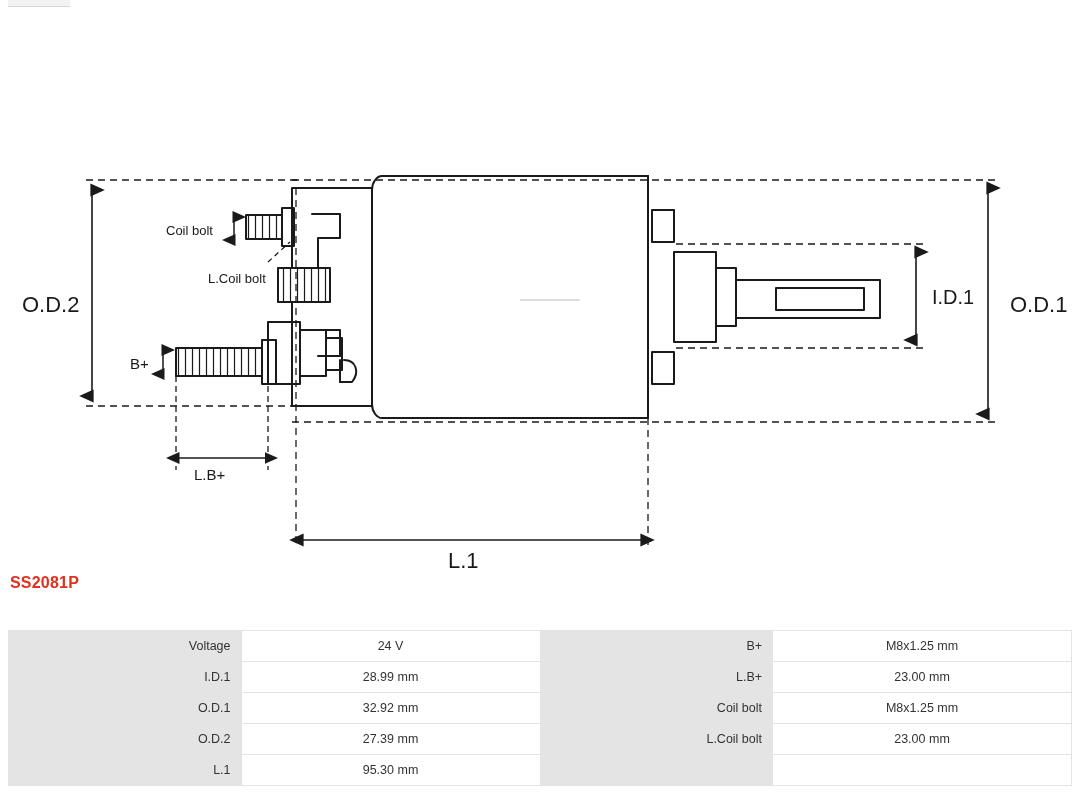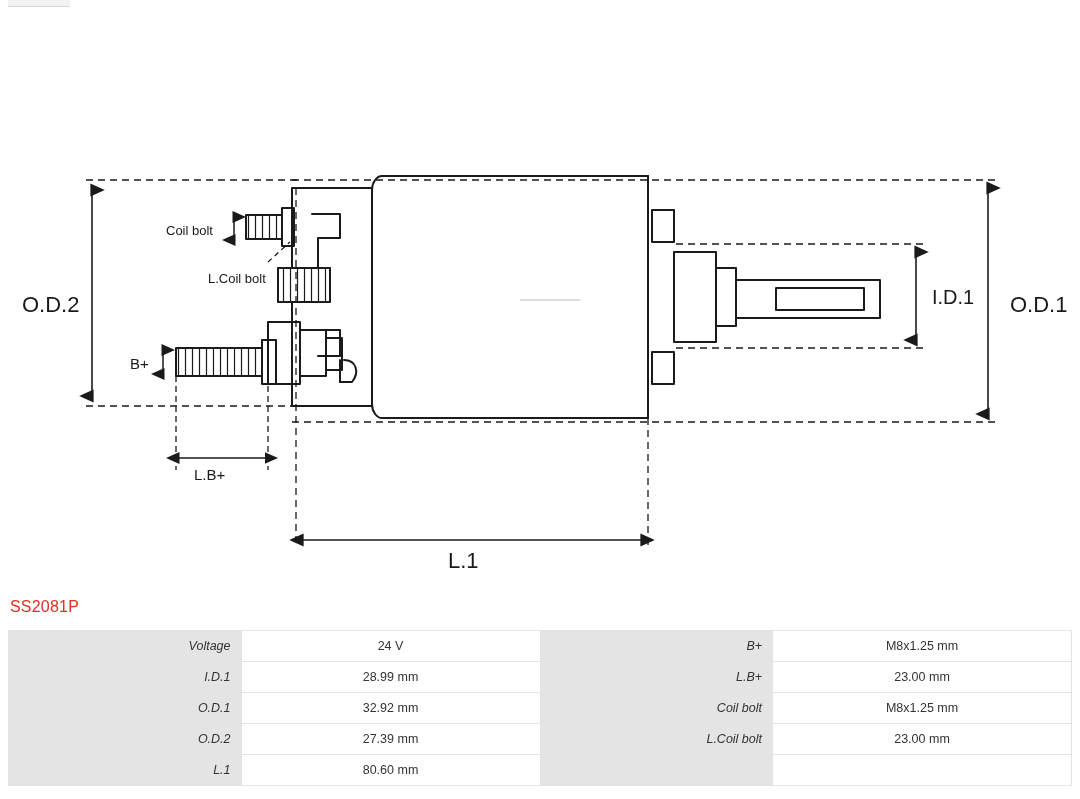--- a/index.html
+++ b/index.html
@@ -40,23 +40,23 @@
     height: 595px;
   }
   .drawing svg {
     display: block;
   }
 
   
   .part-number {
     position: absolute;
     left: 10px;
-    top: 598px;
+    top: 574px;
     font-size: 16px;
-    font-weight: normal;
+    font-weight: bold;
     color: #e0301e;
     letter-spacing: 0.2px;
   }
 
   
   .spec-table {
     position: absolute;
     left: 8px;
     top: 630px;
     width: 1064px;
@@ -67,21 +67,20 @@
     height: 30px;
     padding: 0 10px;
     border: 1px solid #e3e3e3;
     vertical-align: middle;
   }
   .spec-table td.lbl {
     background: #e4e4e4;
     text-align: right;
     color: #333;
     width: 196px;
-    font-style: italic;
   }
   .spec-table td.val {
     background: #ffffff;
     text-align: center;
     color: #333;
     width: 258px;
   }
   .spec-table td.empty {
     background: #e4e4e4;
     border: 1px solid #e3e3e3;
@@ -232,20 +231,20 @@
         <td class="val">M8x1.25 mm</td>
       </tr>
       <tr>
         <td class="lbl">O.D.2</td>
         <td class="val">27.39 mm</td>
         <td class="lbl">L.Coil bolt</td>
         <td class="val">23.00 mm</td>
       </tr>
       <tr>
         <td class="lbl">L.1</td>
-        <td class="val">80.60 mm</td>
+        <td class="val">95.30 mm</td>
         <td class="empty"></td>
         <td class="empty-val"></td>
       </tr>
     </tbody>
   </table>
 
 </div>
 
 </body></html>

